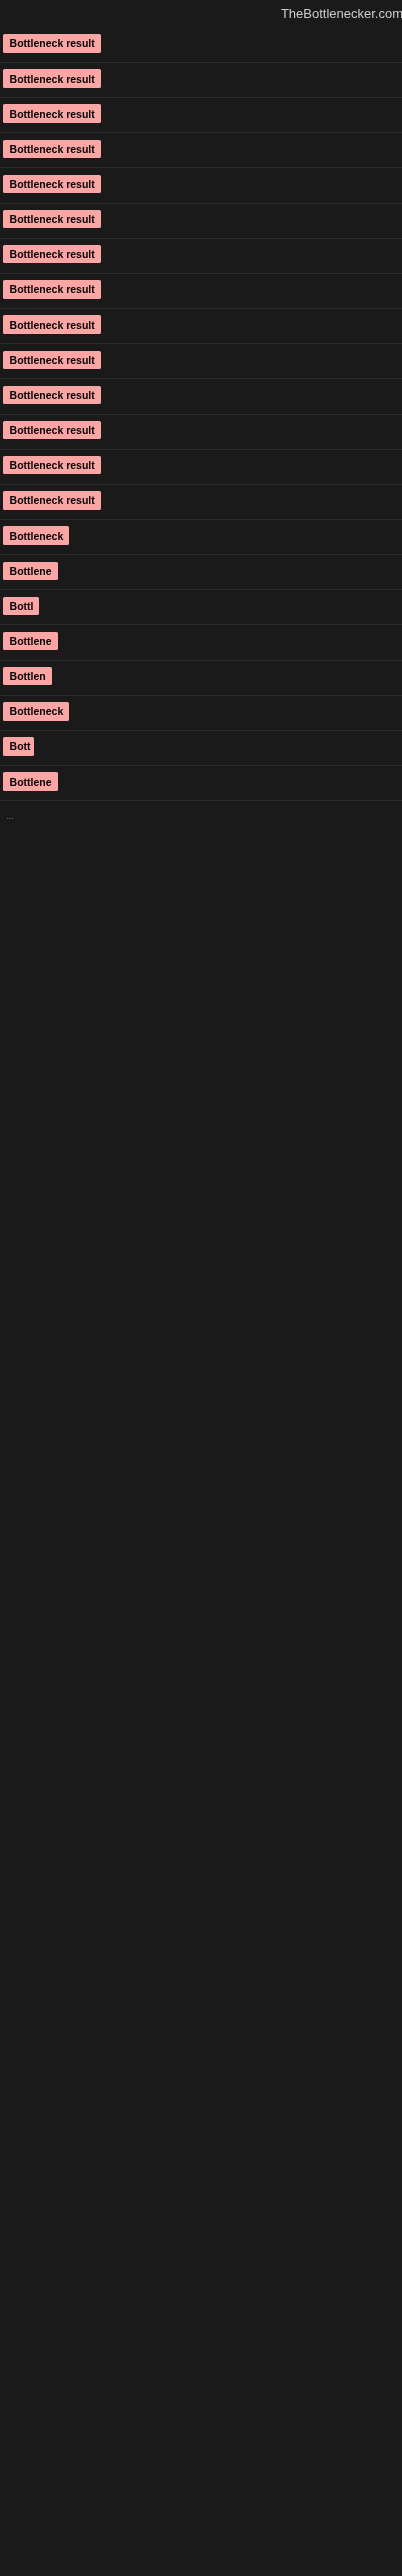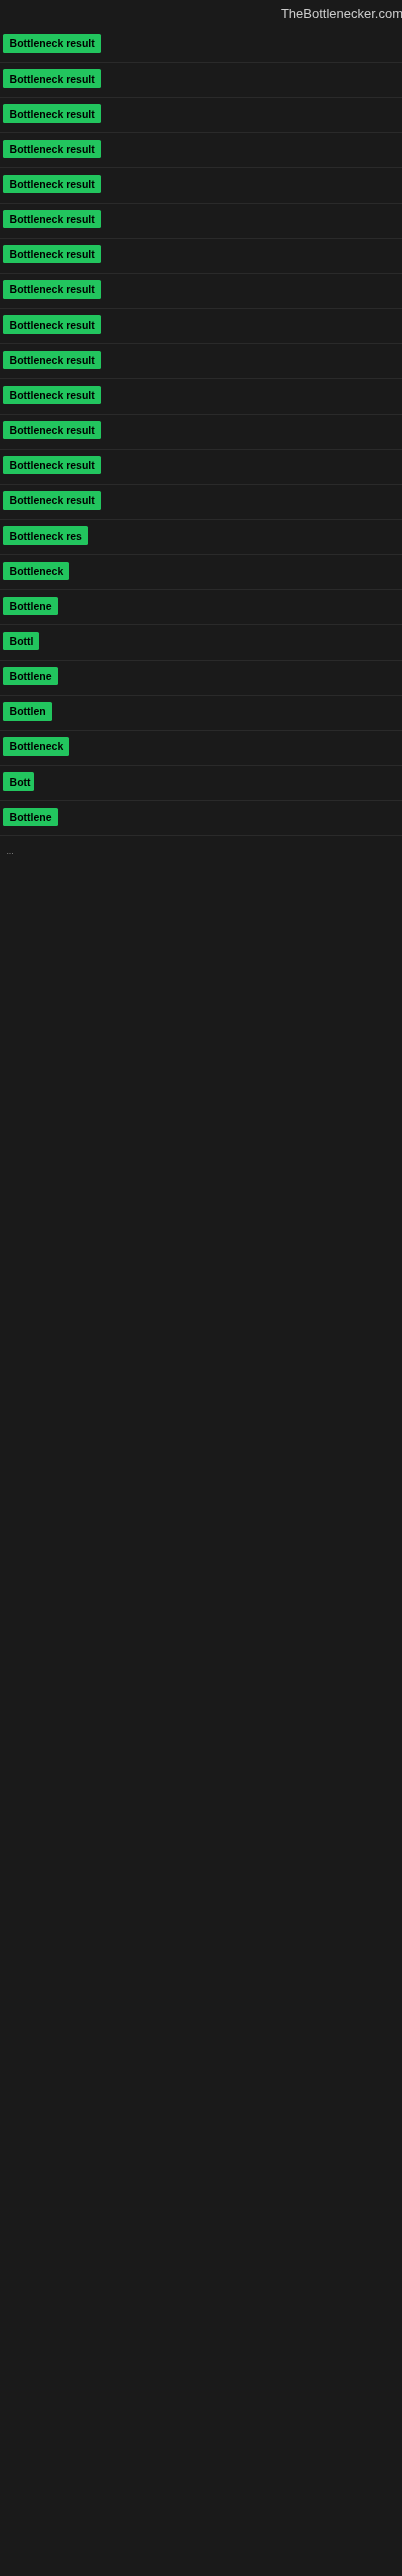--- a/index.html
+++ b/index.html
@@ -18,21 +18,21 @@
 
     .site-title {
       text-align: right;
       color: #cccccc;
       font-size: 13px;
       padding: 6.4px 0;
       background-color: #1a1a1a;
     }
 
     .bottleneck-badge {
-      background-color: #22c55e;
+      background-color: #fca5a5;
       color: #000000;
       font-size: 10.5px;
       font-weight: bold;
       padding: 3.2px 6.4px;
       display: inline-block;
       border-radius: 1.6px;
       white-space: nowrap;
       overflow: hidden;
     }
 
@@ -67,21 +67,20 @@
     <div class="result-item"><span class="bottleneck-badge" style="max-width: 105px;">Bottleneck result</span></div>
     <div class="result-item"><span class="bottleneck-badge" style="max-width: 105px;">Bottleneck result</span></div>
     <div class="result-item"><span class="bottleneck-badge" style="max-width: 105px;">Bottleneck result</span></div>
     <div class="result-item"><span class="bottleneck-badge" style="max-width: 105px;">Bottleneck result</span></div>
     <div class="result-item"><span class="bottleneck-badge" style="max-width: 105px;">Bottleneck result</span></div>
     <div class="result-item"><span class="bottleneck-badge" style="max-width: 105px;">Bottleneck result</span></div>
     <div class="result-item"><span class="bottleneck-badge" style="max-width: 105px;">Bottleneck result</span></div>
     <div class="result-item"><span class="bottleneck-badge" style="max-width: 105px;">Bottleneck result</span></div>
     <div class="result-item"><span class="bottleneck-badge" style="max-width: 105px;">Bottleneck result</span></div>
     <div class="result-item"><span class="bottleneck-badge" style="max-width: 105px;">Bottleneck result</span></div>
-    <div class="result-item"><span class="bottleneck-badge" style="max-width: 89px;">Bottleneck res</span></div>
     <div class="result-item"><span class="bottleneck-badge" style="max-width: 66px;">Bottleneck</span></div>
     <div class="result-item"><span class="bottleneck-badge" style="max-width: 58px;">Bottlene</span></div>
     <div class="result-item"><span class="bottleneck-badge" style="max-width: 36px;">Bottl</span></div>
     <div class="result-item"><span class="bottleneck-badge" style="max-width: 58px;">Bottlene</span></div>
     <div class="result-item"><span class="bottleneck-badge" style="max-width: 50px;">Bottlen</span></div>
     <div class="result-item"><span class="bottleneck-badge" style="max-width: 66px;">Bottleneck</span></div>
     <div class="result-item"><span class="bottleneck-badge" style="max-width: 31px;">Bott</span></div>
     <div class="result-item"><span class="bottleneck-badge" style="max-width: 58px;">Bottlene</span></div>
   </div>
 

